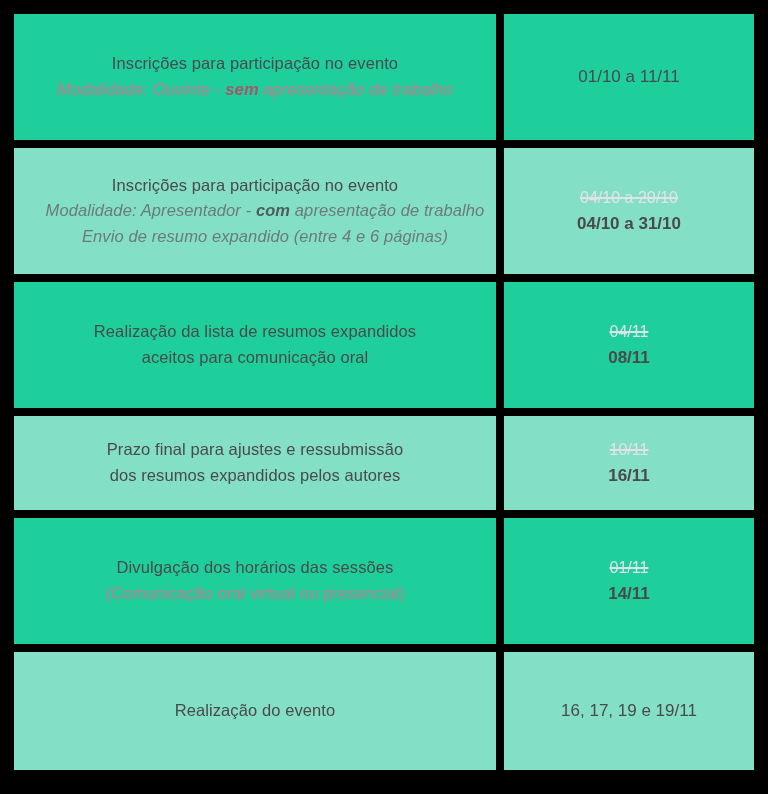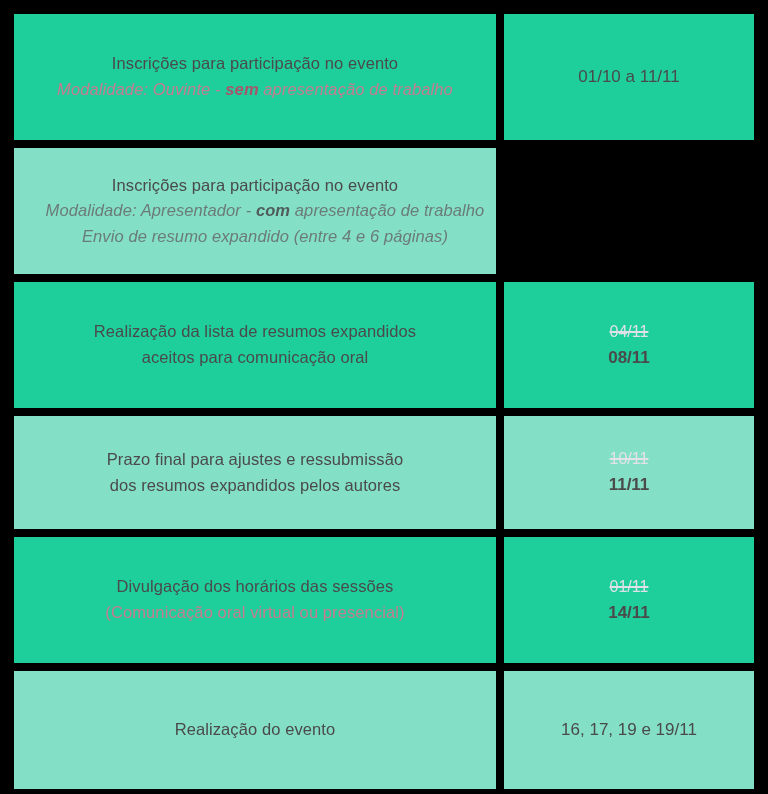--- a/index.html
+++ b/index.html
@@ -145,39 +145,43 @@
       <div class="cell cell-date">
         <div class="date-plain">01/10 a 11/11</div>
       </div>
     </div>
     <div class="schedule-row tone-light" style="height: 126px;">
       <div class="cell cell-desc">
         <div class="line-main">Inscrições para participação no evento</div>
         <div class="line-sub sub-gray"><span>Modalidade: Apresentador - </span><b>com</b><span> apresentação de trabalho</span></div>
         <div class="line-sub sub-gray">Envio de resumo expandido (entre 4 e 6 páginas)</div>
       </div>
+      <div class="cell cell-date">
+        <div class="date-old">04/10 a 20/10</div>
+        <div class="date-new">04/10 a 31/10</div>
+      </div>
     </div>
     <div class="schedule-row tone-strong" style="height: 126px;">
       <div class="cell cell-desc">
         <div class="line-main">Realização da lista de resumos expandidos</div>
         <div class="line-main">aceitos para comunicação oral</div>
       </div>
       <div class="cell cell-date">
         <div class="date-old">04/11</div>
         <div class="date-new">08/11</div>
       </div>
     </div>
-    <div class="schedule-row tone-light" style="height: 113px;">
+    <div class="schedule-row tone-light" style="height: 94px;">
       <div class="cell cell-desc">
         <div class="line-main">Prazo final para ajustes e ressubmissão</div>
         <div class="line-main">dos resumos expandidos pelos autores</div>
       </div>
       <div class="cell cell-date">
         <div class="date-old">10/11</div>
-        <div class="date-new">11/11</div>
+        <div class="date-new">16/11</div>
       </div>
     </div>
     <div class="schedule-row tone-strong" style="height: 126px;">
       <div class="cell cell-desc">
         <div class="line-main">Divulgação dos horários das sessões</div>
         <div class="line-note">(Comunicação oral virtual ou presencial)</div>
       </div>
       <div class="cell cell-date">
         <div class="date-old">01/11</div>
         <div class="date-new">14/11</div>

